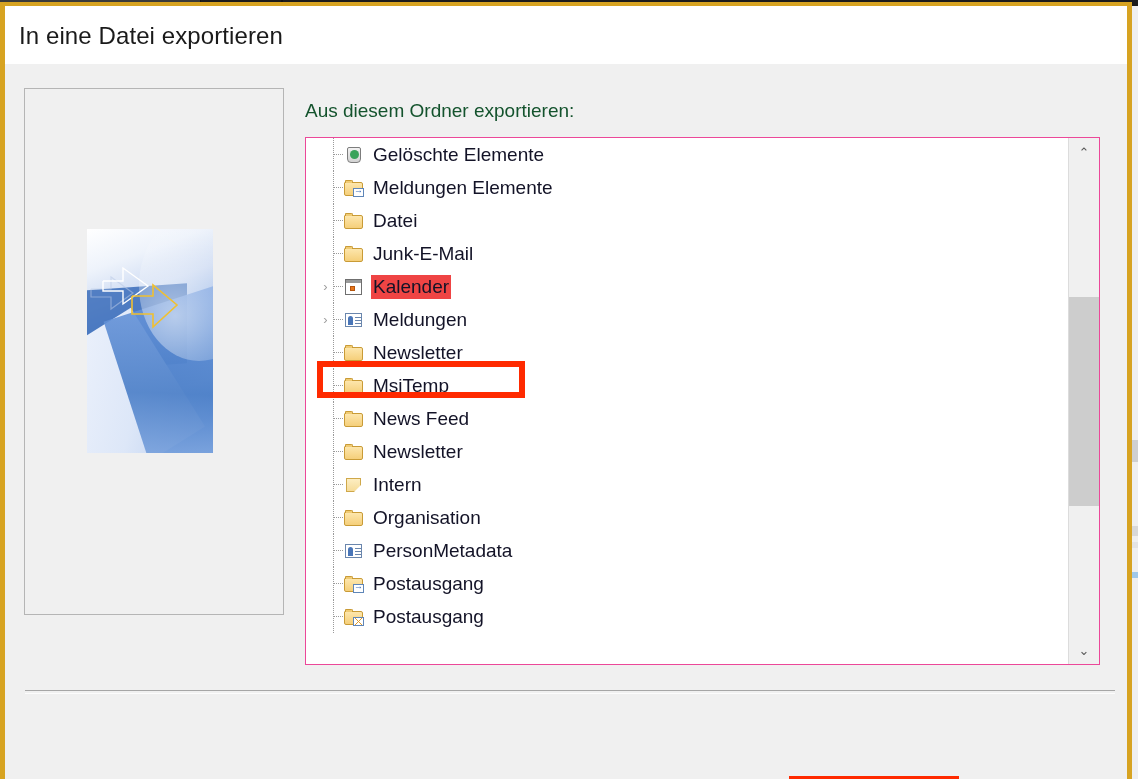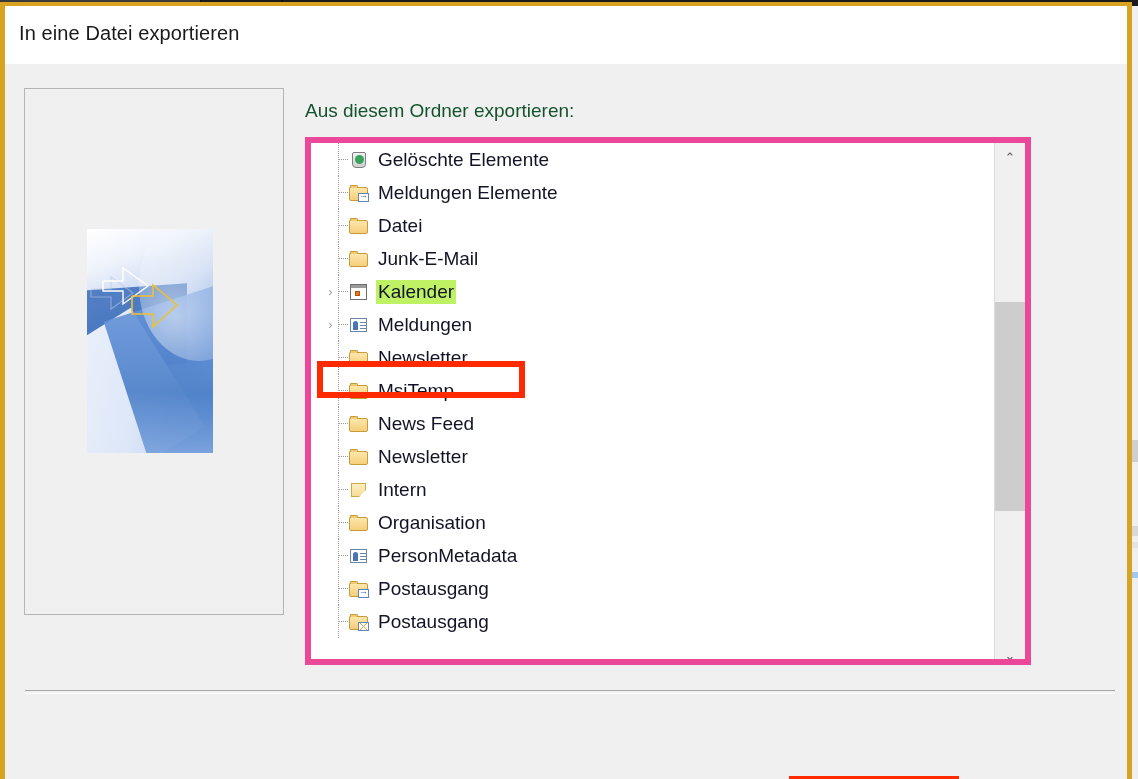--- a/index.html
+++ b/index.html
@@ -65,21 +65,21 @@
 
   #dialog-titlebar {
     height: 58px;
     background: #ffffff;
     position: relative;
   }
   #dialog-title-text {
     position: absolute;
     left: 14px;
     top: 16px;
-    font-size: 20px;
+    font-size: 24px;
     color: #1a1a1a;
     letter-spacing: 0.1px;
   }
 
   #dialog-body {
     position: relative;
     height: 719px;
     background: #f0f0f0;
   }
 
@@ -146,24 +146,24 @@
     left: 300px;
     top: 36px;
     font-size: 19px;
     color: #14532d;
   }
 
   #folder-listbox {
     position: absolute;
     left: 300px;
     top: 73px;
-    width: 726px;
+    width: 795px;
     height: 528px;
     background: #ffffff;
-    border: 6px solid #ec4899;
+    border: 1px solid #ec4899;
     box-sizing: border-box;
     overflow: hidden;
   }
   #folder-tree {
     position: absolute;
     left: 0; top: 0;
     width: 762px;
     height: 526px;
     overflow: hidden;
   }
@@ -212,21 +212,21 @@
     flex: 0 0 auto;
     position: relative;
   }
   .tree-label {
     font-size: 19px;
     color: #131327;
     white-space: nowrap;
     padding: 1px 2px;
   }
   .tree-row.selected .tree-label {
-    background: #bef264;
+    background: #ef4444;
   }
 
   
   .ic-folder {
     position: absolute;
     left: 0; top: 3px;
     width: 19px; height: 14px;
     background: linear-gradient(#fde6ac, #f5cf7a);
     border: 1px solid #c99b36;
     border-radius: 1px 2px 2px 2px;

